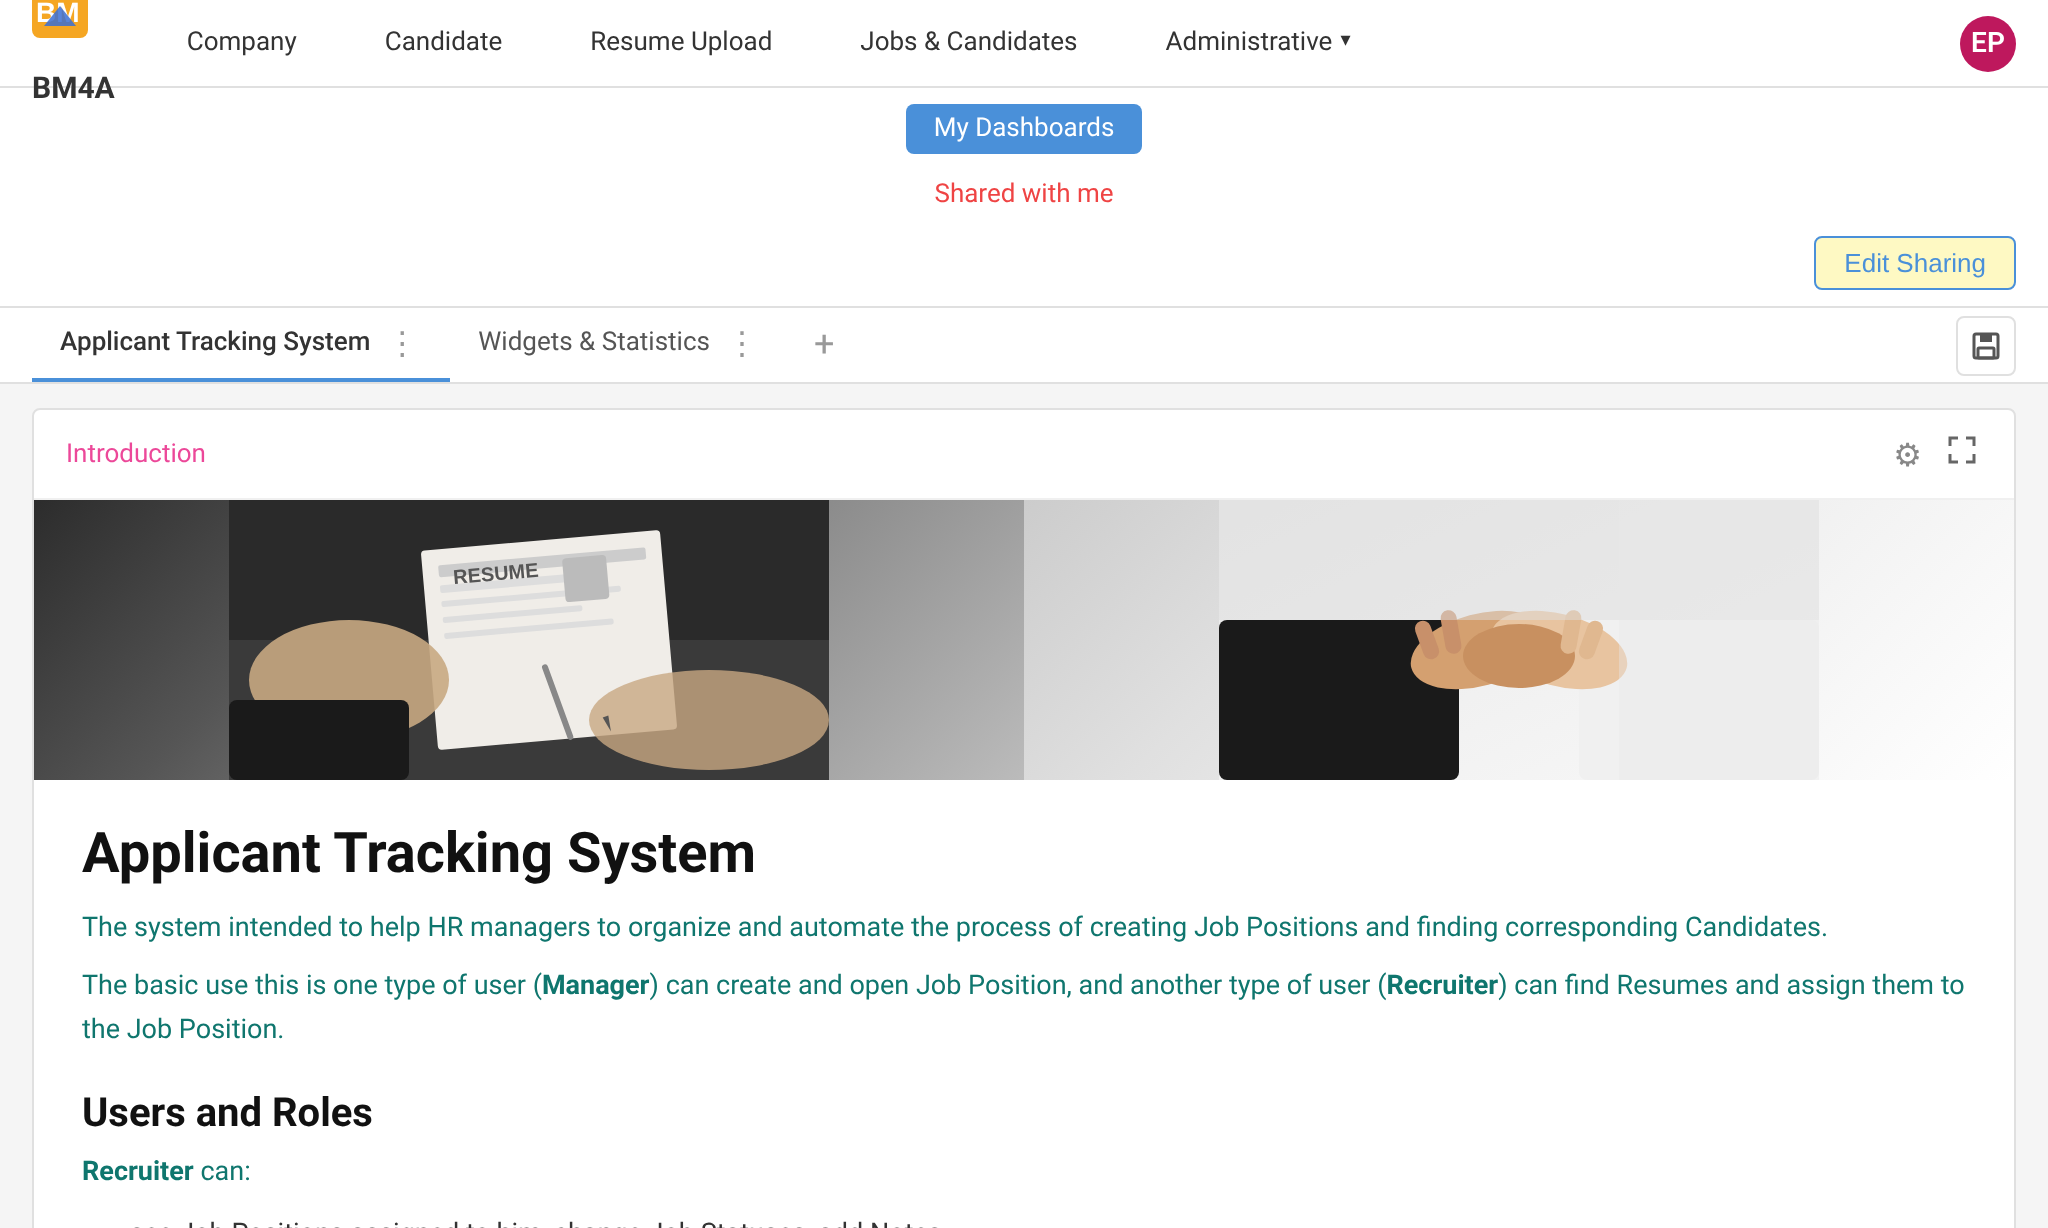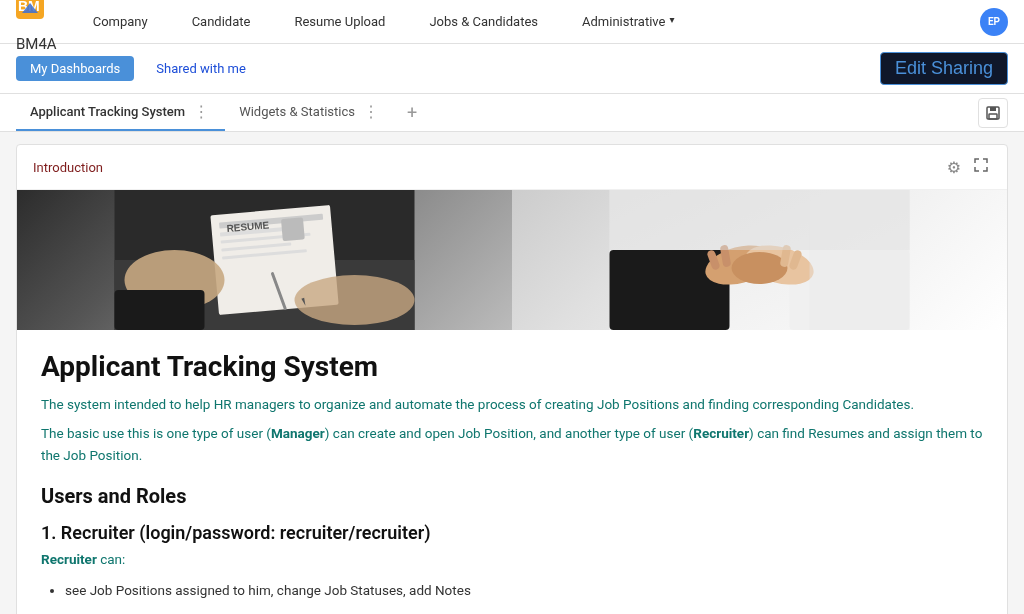--- a/index.html
+++ b/index.html
@@ -5,38 +5,38 @@
     * { box-sizing: border-box; margin: 0; padding: 0; }
     body { font-family: -apple-system, BlinkMacSystemFont, 'Segoe UI', Roboto, sans-serif; font-size: 14px; background: #f5f5f5; color: #333; }
 
     
     .top-nav {
       display: flex; align-items: center; background: #fff;
       border-bottom: 1px solid #e0e0e0; padding: 0 16px; height: 44px;
     }
     .logo-area { display: flex; gap: 16px; margin-right: 24px; flex-direction: column; }
     .logo-icon { width: 28px; height: 28px; position: relative; }
-    .logo-text { font-weight: 400; font-size: 15px; color: #333; }
+    .logo-text { font-weight: 700; font-size: 15px; color: #333; }
     .nav-links { display: flex; align-items: center; gap: 20px; flex: 1; }
     .nav-link { padding: 6px 12px; font-size: 13px; color: #333; cursor: pointer; border-radius: 4px; }
     .nav-link.has-arrow { display: flex; align-items: flex-start; gap: 4px; }
-    .nav-avatar { width: 28px; height: 28px; background: #3b82f6; border-radius: 50%; color: #fff; font-size: 10px; font-weight: 600; display: flex; align-items: center; justify-content: center; cursor: pointer; margin-left: auto; }
+    .nav-avatar { width: 28px; height: 28px; background: #be185d; border-radius: 50%; color: #fff; font-size: 14px; font-weight: 600; display: flex; align-items: center; justify-content: center; cursor: pointer; margin-left: auto; }
 
     
     .dash-bar {
       background: #fff; border-bottom: 1px solid #e0e0e0;
-      padding: 8px 16px; display: flex; align-items: center; gap: 8px;
+      padding: 8px 16px; display: flex; align-items: center; gap: 8px; flex-direction: column;
     }
     .dash-tab {
-      padding: 5px 14px; border-radius: 4px; font-size: 13px; cursor: pointer; color: #1d4ed8;
+      padding: 5px 14px; border-radius: 4px; font-size: 13px; cursor: pointer; color: #ef4444;
     }
     .dash-tab.active { background: #4a90d9; color: #fff; }
     .edit-sharing-btn {
       margin-left: auto; padding: 5px 14px; border: 1px solid #4a90d9; border-radius: 4px;
-      color: #4a90d9; background: #0f172a; font-size: 18px; cursor: pointer;
+      color: #4a90d9; background: #fef9c3; font-size: 13px; cursor: pointer;
     }
 
     
     .dashboard-tabs {
       background: #fff; border-bottom: 1px solid #e0e0e0;
       padding: 0 16px; display: flex; align-items: center; height: 38px; gap: 0;
     }
     .dtab {
       display: flex; align-items: center; gap: 6px; padding: 0 14px;
       height: 100%; border-bottom: 2px solid transparent;
@@ -49,21 +49,21 @@
 
     
     .main-content { padding: 12px 16px; }
     .card {
       background: #fff; border: 1px solid #e0e0e0; border-radius: 4px; overflow: hidden;
     }
     .card-header {
       padding: 10px 16px; display: flex; align-items: center; justify-content: space-between;
       border-bottom: 1px solid #f0f0f0;
     }
-    .card-header-title { font-size: 13px; color: #7f1d1d; text-align: right; }
+    .card-header-title { font-size: 13px; color: #ec4899; text-align: right; }
     .card-header-icons { display: flex; gap: 8px; align-items: center; }
     .card-icon-btn { color: #888; cursor: pointer; font-size: 16px; padding: 2px; }
 
     
     .hero-images {
       display: flex; height: 140px; overflow: hidden;
     }
     .hero-img-left {
       flex: 1;
       background: linear-gradient(135deg, #2c2c2c 0%, #555 30%, #888 60%, #bbb 100%);
@@ -220,21 +220,20 @@
 
     <div class="article">
       <h1>Applicant Tracking System</h1>
       <p>The system intended to help HR managers to organize and automate the process of creating Job Positions and finding corresponding Candidates.</p>
       <p>
         <span>The basic use this is one type of user (</span><strong>Manager</strong><span>) can create and open Job Position, and another type of user (</span><strong>Recruiter</strong><span>) can find Resumes and assign them to the Job Position.</span>
       </p>
 
       <h2>Users and Roles</h2>
 
-      <h3>1. Recruiter (login/password: recruiter/recruiter)</h3>
       <p>
         <strong>Recruiter</strong><span> can:</span>
       </p>
       <ul>
         <li>see Job Positions assigned to him, change Job Statuses, add Notes</li>
 
       </ul>
     </div>
   </div>
 </div>

